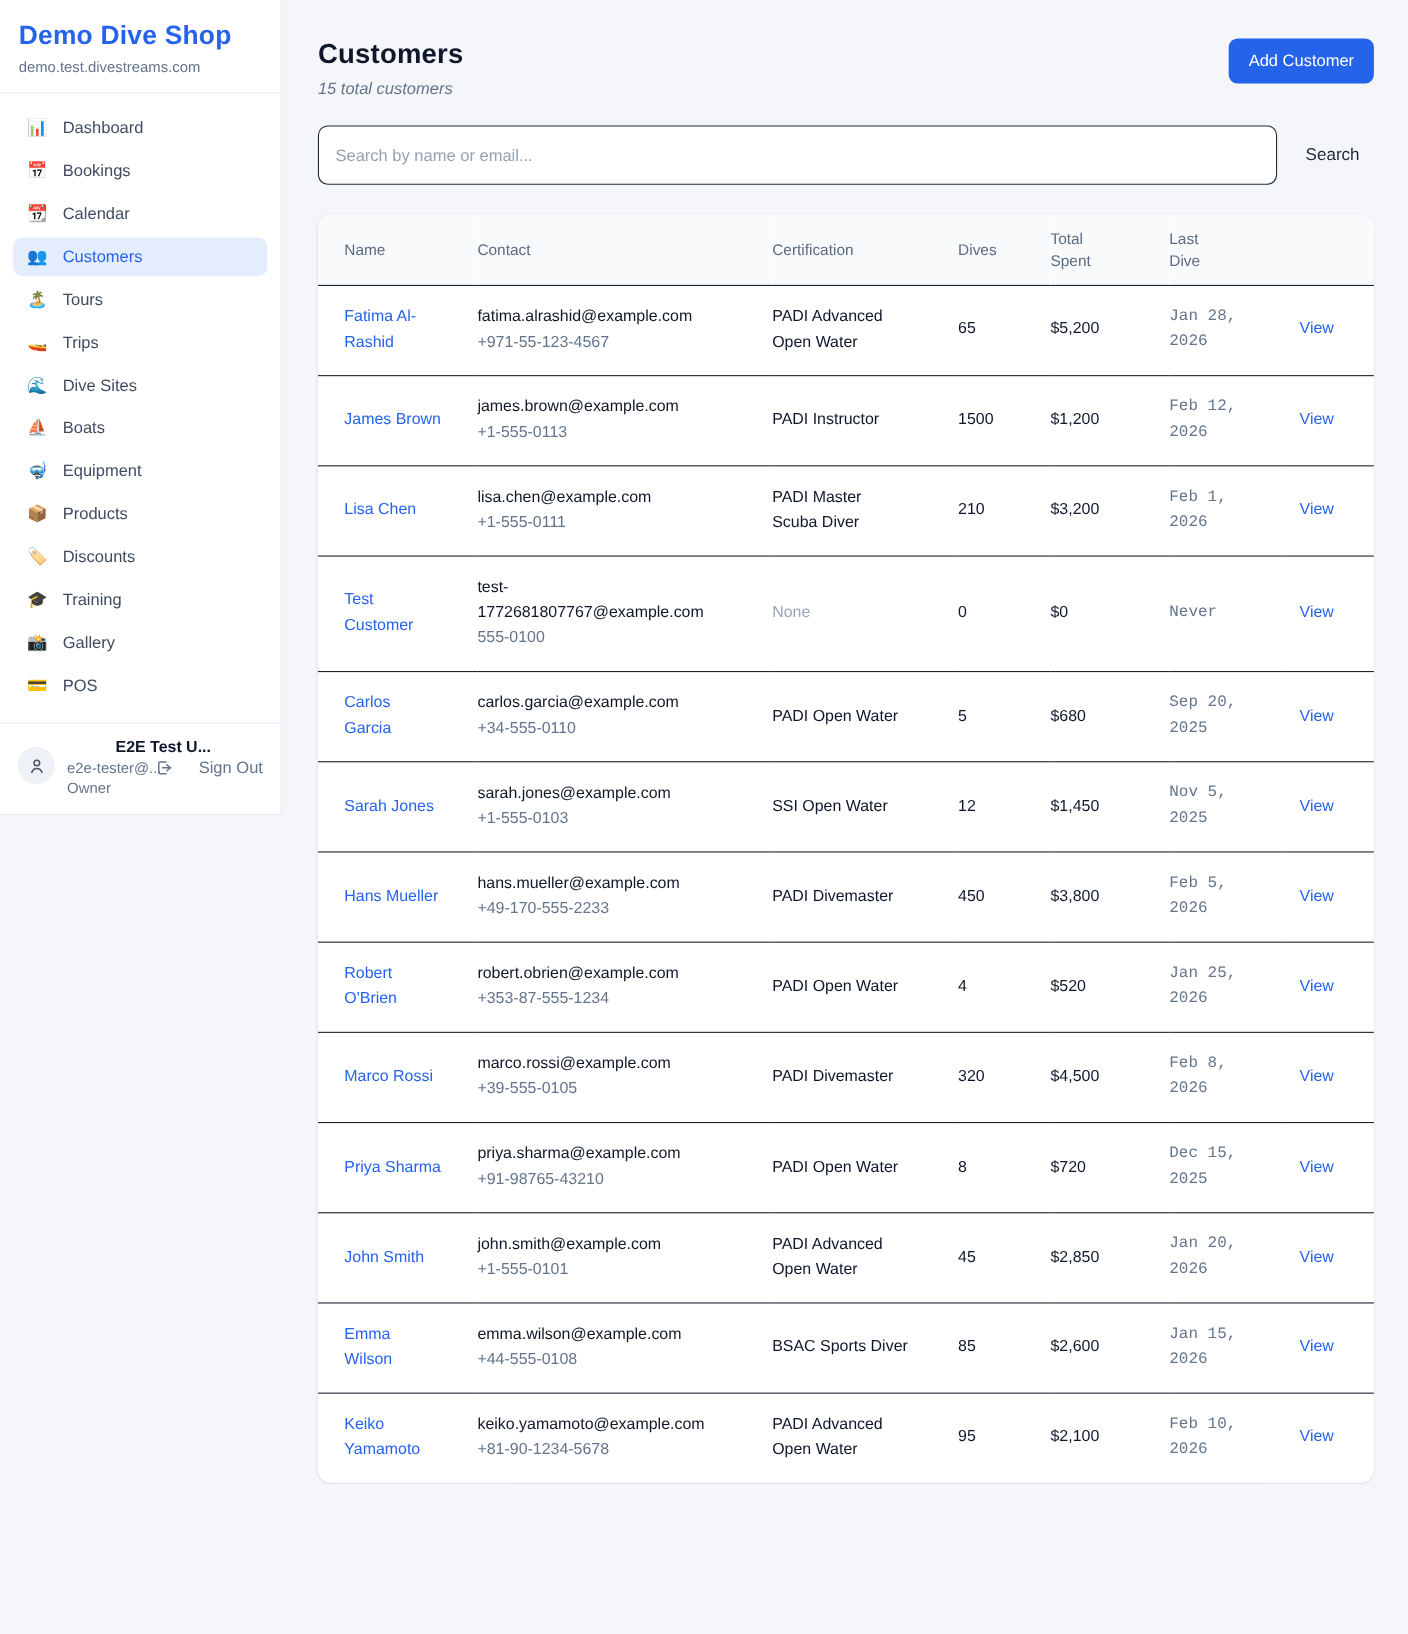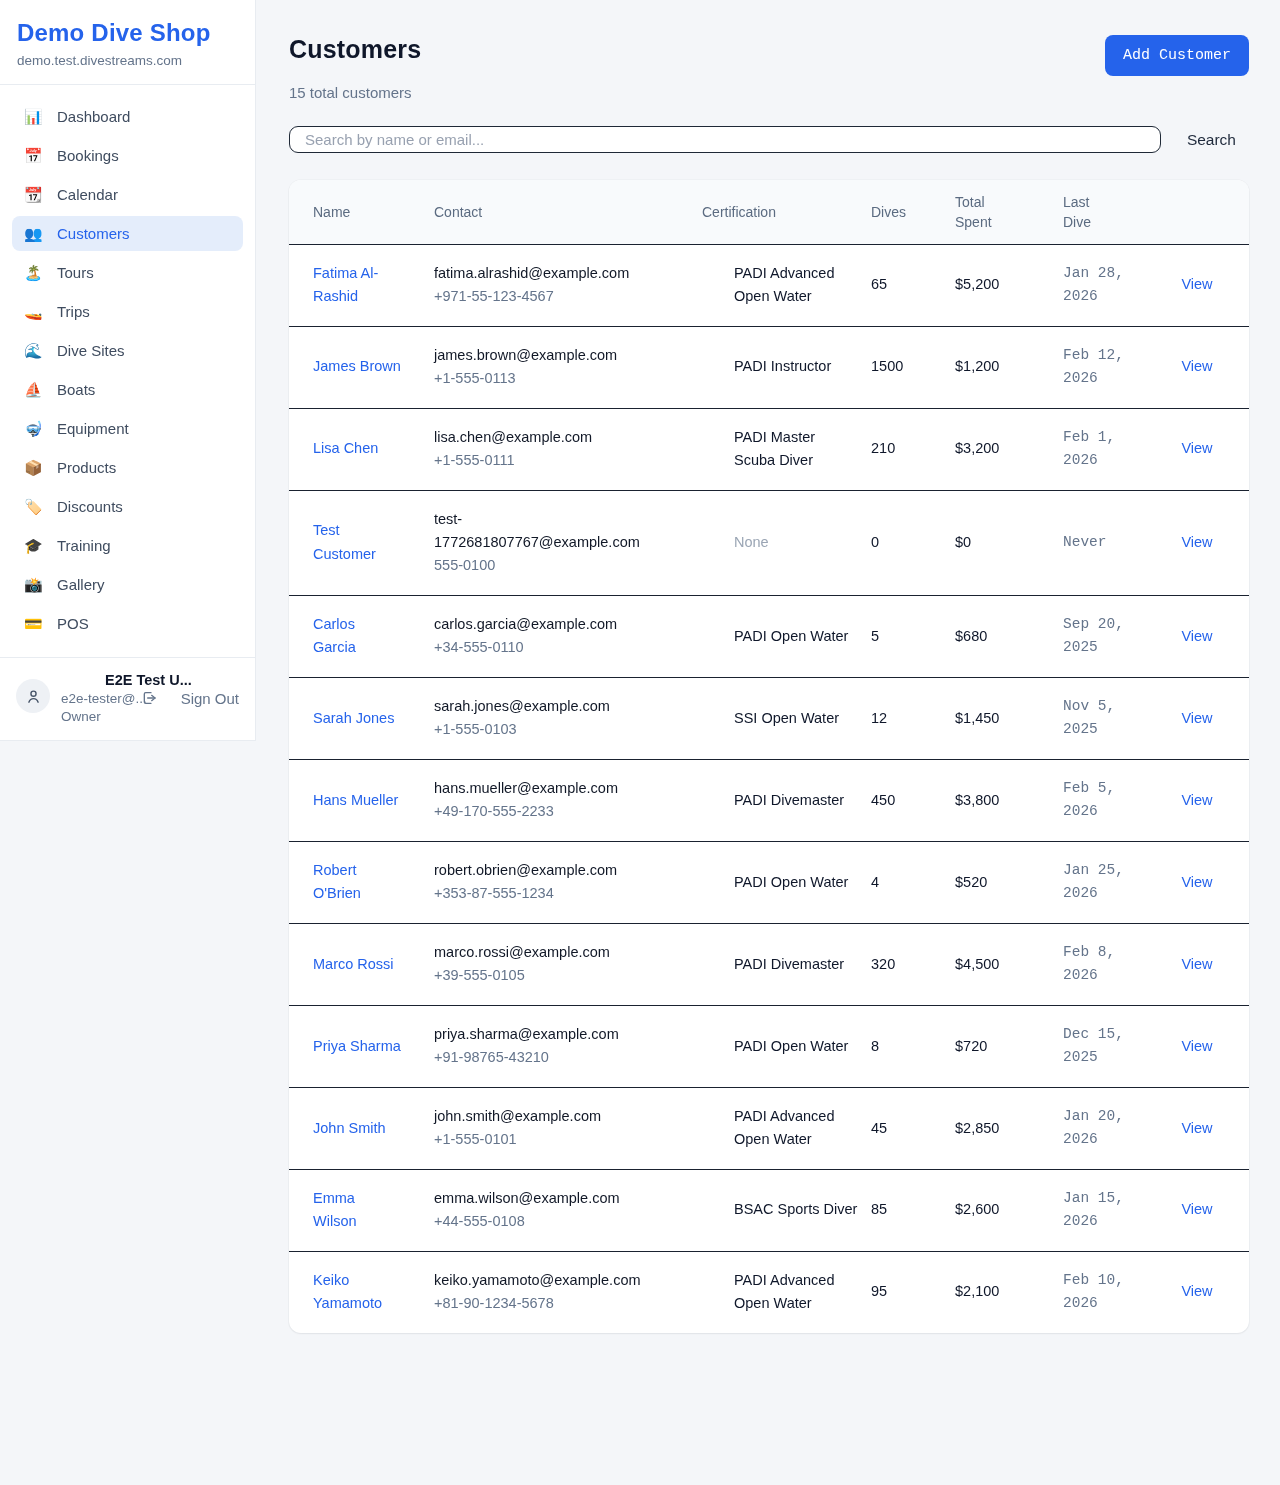--- a/index.html
+++ b/index.html
@@ -44,28 +44,28 @@
   .signout {
     display:flex; align-items:center; gap:24px;
     background:none; border:none; color:#64748b; font-size:15px;
     cursor:pointer; align-self:center; padding:0; font-family:inherit;
   }
 
   
   .main { flex:1; padding:35px 31px 0 33px; min-width:0; }
   .page-header { display:flex; justify-content:space-between; align-items:flex-start; margin-bottom:25px; }
   .page-title { font-size:25px; font-weight:bold; color:#0f172a; letter-spacing:.2px; }
-  .page-subtitle { font-size:15px; color:#64748b; margin-top:20px; }
+  .page-subtitle { font-size:15px; color:#64748b; margin-top:8px;font-style:italic; }
   .add-btn {
     background:#2563eb; color:#fff; border:none; border-radius:8px;
-    padding:12px 18px; font-size:15px; font-weight:500; cursor:pointer; font-family:Liberation Mono, monospace;
+    padding:12px 18px; font-size:15px; font-weight:500; cursor:pointer; font-family:Liberation Sans, sans-serif;
   }
   .search-row { display:flex; align-items:center; margin-bottom:27px; }
   .search-input {
-    flex:1; height:27px; background:#fff;
+    flex:1; height:54px; background:#fff;
     border:1px solid #1f2937; border-radius:9px;
     padding:0 15px; font-size:15px; color:#0f172a; font-family:inherit; outline:none;
   }
   .search-input::placeholder { color:#98a1b0; }
   .search-btn {
     background:none; border:none; color:#1e293b; font-size:15.5px;
     padding:0 13px 0 26px; cursor:pointer; font-family:inherit;
   }
 
   
@@ -80,21 +80,21 @@
     padding:12px 0 11px; vertical-align:middle; line-height:1.45;
   }
   th:first-child, td:first-child { padding-left:24px; }
   tbody tr { border-top:1px solid #1a2230; }
   td { padding:17px 0; font-size:14.5px; vertical-align:middle; line-height:1.62; }
   .th-wrap { max-width:46px; }
   .th-wrap2 { max-width:38px; }
   .name-link { color:#2563eb; font-weight:500; text-decoration:none; display:inline-block; max-width:88px; }
   .email { color:#111827; padding-right:48px; overflow-wrap:break-word; }
   .phone { color:#64748b; }
-  .cert-text { max-width:126px; color:#0f172a;margin-left:32px; }
+  .cert-text { max-width:126px; color:#0f172a; }
   .cert-text.muted { color:#9aa5b4; }
   .num { color:#0f172a; }
   .date-text { max-width:66px; color:#64748b;font-family:Liberation Mono, monospace; }
   .view-cell { text-align:center; padding-right:24px; }
   .view-link { color:#2563eb; text-decoration:none; }
 </style>
 </head>
 <body>
 
 <div class="layout">

